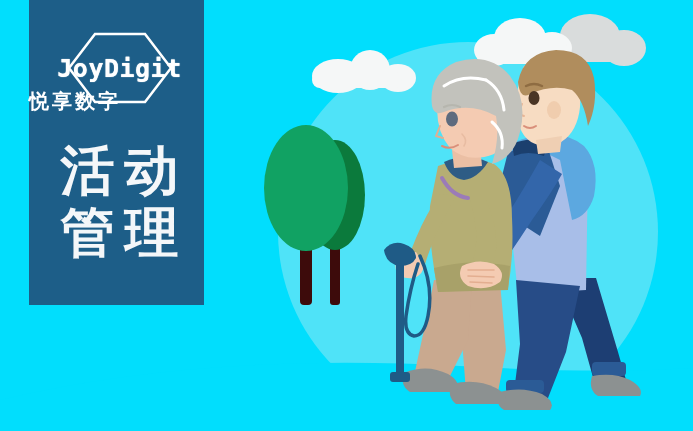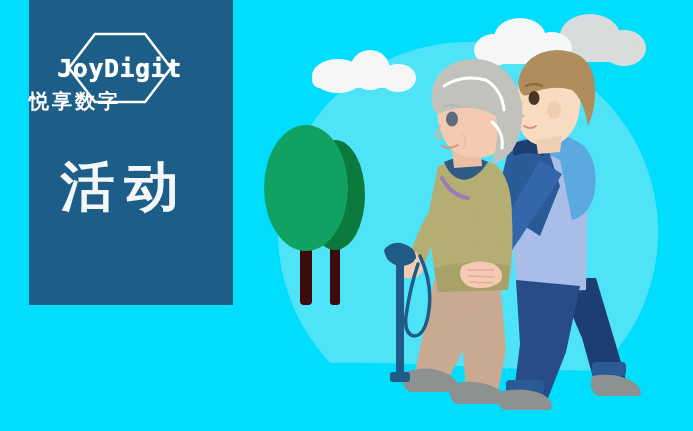--- a/index.html
+++ b/index.html
@@ -5,42 +5,41 @@
   html,body{margin:0;padding:0;}
   body{
     width:693px;height:431px;overflow:hidden;
     font-family:"Liberation Sans","DejaVu Sans",sans-serif;
     background:#01DEFD;
   }
   #stage{position:relative;width:693px;height:431px;overflow:hidden;background:#01DEFD;}
 
   
   .panel{
-    position:absolute;left:29px;top:0;width:204px;height:305px;
+    position:absolute;left:29px;top:0;width:175px;height:305px;
     background:#1D5E88;z-index:40;
   }
   .logo-wrap{position:absolute;left:0;top:30px;width:181px;height:95px;}
   .logo-hex{position:absolute;left:50%;top:2px;transform:translateX(-50%);}
   .logo-word{
     position:absolute;left:0;top:24px;width:181px;text-align:center;
     color:#ffffff;font-size:25px;font-weight:bold;letter-spacing:0.5px;
     font-family:"DejaVu Sans Mono","Liberation Mono",monospace;
     text-shadow:0 0 1px #fff;
   }
   .logo-cn{
     position:absolute;left:0;top:58px;width:181px;text-align:left;
     color:#ffffff;font-size:20px;font-weight:bold;letter-spacing:3px;
     font-family:"DejaVu Sans","Liberation Sans",sans-serif;
   }
   .title-block{position:absolute;left:0;top:140px;width:181px;text-align:center;}
   .title-line{
     color:#F4F7F9;font-size:54px;font-weight:bold;line-height:62px;
     letter-spacing:10px;text-indent:10px;
     font-family:"DejaVu Sans","Liberation Sans",sans-serif;
-    margin-top:16px;
   }
 
   
   .art{position:absolute;left:0;top:0;width:693px;height:431px;z-index:10;}
 </style>
 </head>
 <body>
 
 <div id="stage">
 
@@ -176,16 +175,17 @@
     <div class="logo-wrap">
       <svg class="logo-hex" width="110" height="72" viewBox="0 0 110 72">
         <polygon points="30,2 80,2 106,36 80,70 30,70 4,36" fill="none" stroke="#FFFFFF" stroke-width="2.5"></polygon>
       </svg>
       <div class="logo-word">JoyDigit</div>
       <div class="logo-cn">悦享数字</div>
     </div>
 
     <div class="title-block">
       <div class="title-line">活动</div>
+      <div class="title-line">管理</div>
     </div>
   </div>
 
 </div>
 
 </body></html>

